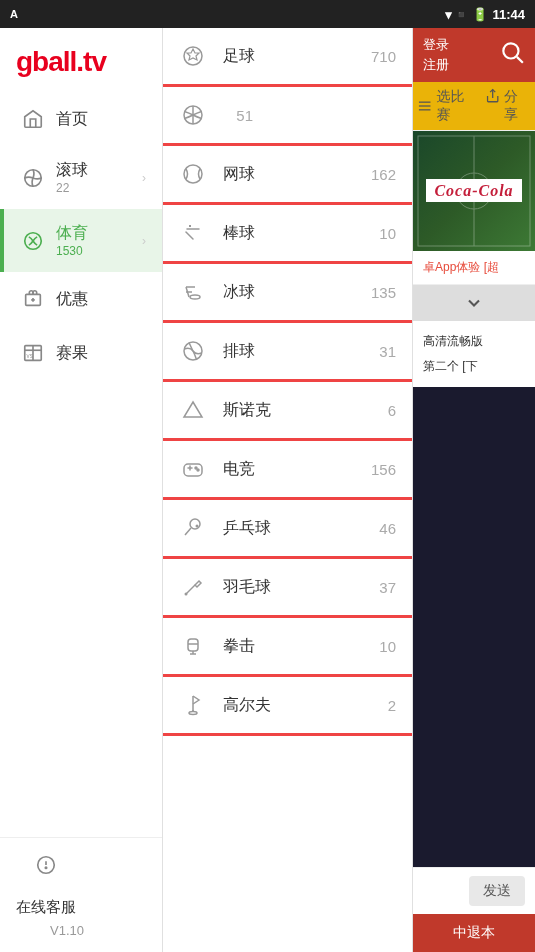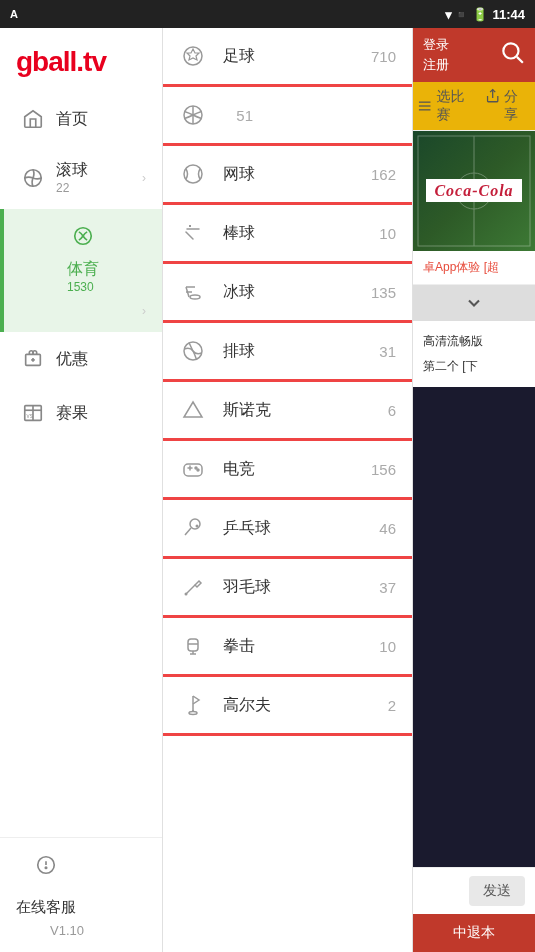--- a/index.html
+++ b/index.html
@@ -68,21 +68,20 @@
       display: flex;
       align-items: center;
       padding: 14px 16px;
       cursor: pointer;
       position: relative;
       gap: 10px;
     }
     .nav-item.active {
       background: #e8f5e8;
       border-left: 4px solid #4caf50;
-      flex-direction: column;
     }
     .nav-item:not(.active) {
       border-left: 4px solid transparent;
     }
     .nav-icon {
       width: 26px;
       height: 26px;
       display: flex;
       align-items: center;
       justify-content: center;

